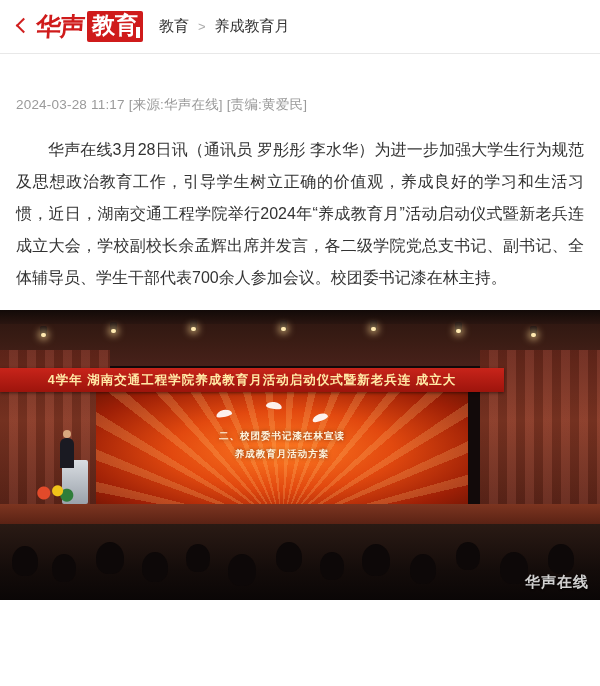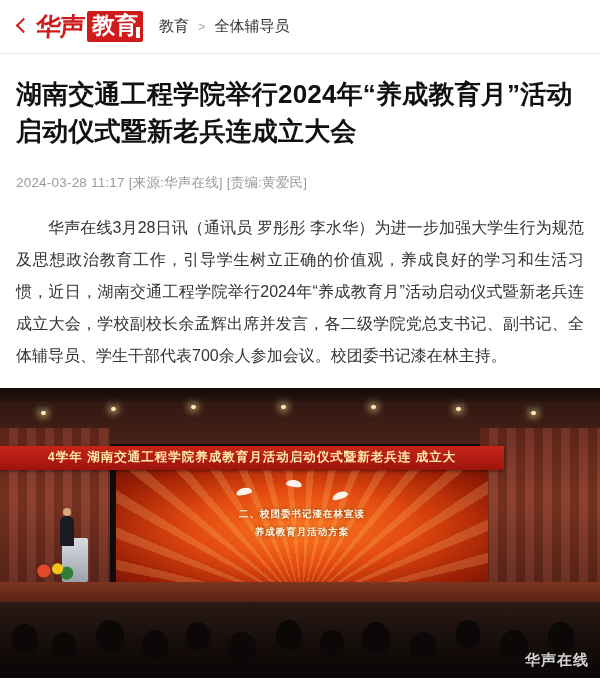--- a/index.html
+++ b/index.html
@@ -164,21 +164,21 @@
     background: linear-gradient(180deg, #6d2a1d 0%, #8a3a26 40%, #5d2418 100%);
   }
   .ph-wall-l::after, .ph-wall-r::after {
     content: "";
     position: absolute; left: 0; top: 0; width: 100%; height: 100%;
     background: repeating-linear-gradient(90deg, rgba(0,0,0,0.16) 0 9px, rgba(255,255,255,0.04) 9px 18px);
   }
   
   .screen {
     position: absolute;
-    left: 116px; top: 74px;
+    left: 96px; top: 74px;
     width: 372px; height: 120px;
     background: radial-gradient(ellipse at 50% 55%, #ff7a22 0%, #e2490f 42%, #9d1f06 78%, #6a1404 100%);
     overflow: hidden;
   }
   .screen-rays {
     position: absolute; inset: 0;
     background:
       repeating-conic-gradient(from 200deg at 50% 120%,
         rgba(255,200,120,0.22) 0deg 3deg, rgba(255,255,255,0) 3deg 9deg);
   }
@@ -279,27 +279,26 @@
   <div class="back-icon"></div>
 
   <div class="brand">
     <span class="brand-hua">华声</span>
     <span class="brand-box">教育</span>
   </div>
 
   <div class="crumbs">
     <span class="crumb">教育</span>
     <span class="crumb-sep">&gt;</span>
-    <span class="crumb">全体辅导员</span>
+    <span class="crumb">养成教育月</span>
   </div>
 </div>
 
 <div class="article">
 
-  <h1 class="headline">湖南交通工程学院举行2024年“养成教育月”活动启动仪式暨新老兵连成立大会</h1>
 
   <div class="meta">2024-03-28 11:17 [来源:华声在线] [责编:黄爱民]</div>
 
   <p class="body-text">华声在线3月28日讯（通讯员 罗彤彤 李水华）为进一步加强大学生行为规范及思想政治教育工作，引导学生树立正确的价值观，养成良好的学习和生活习惯，近日，湖南交通工程学院举行2024年“养成教育月”活动启动仪式暨新老兵连成立大会，学校副校长余孟辉出席并发言，各二级学院党总支书记、副书记、全体辅导员、学生干部代表700余人参加会议。校团委书记漆在林主持。</p>
 
   <div class="photo-wrap">
     <div class="photo">
 
       <div class="ph-ceiling"></div>
 

